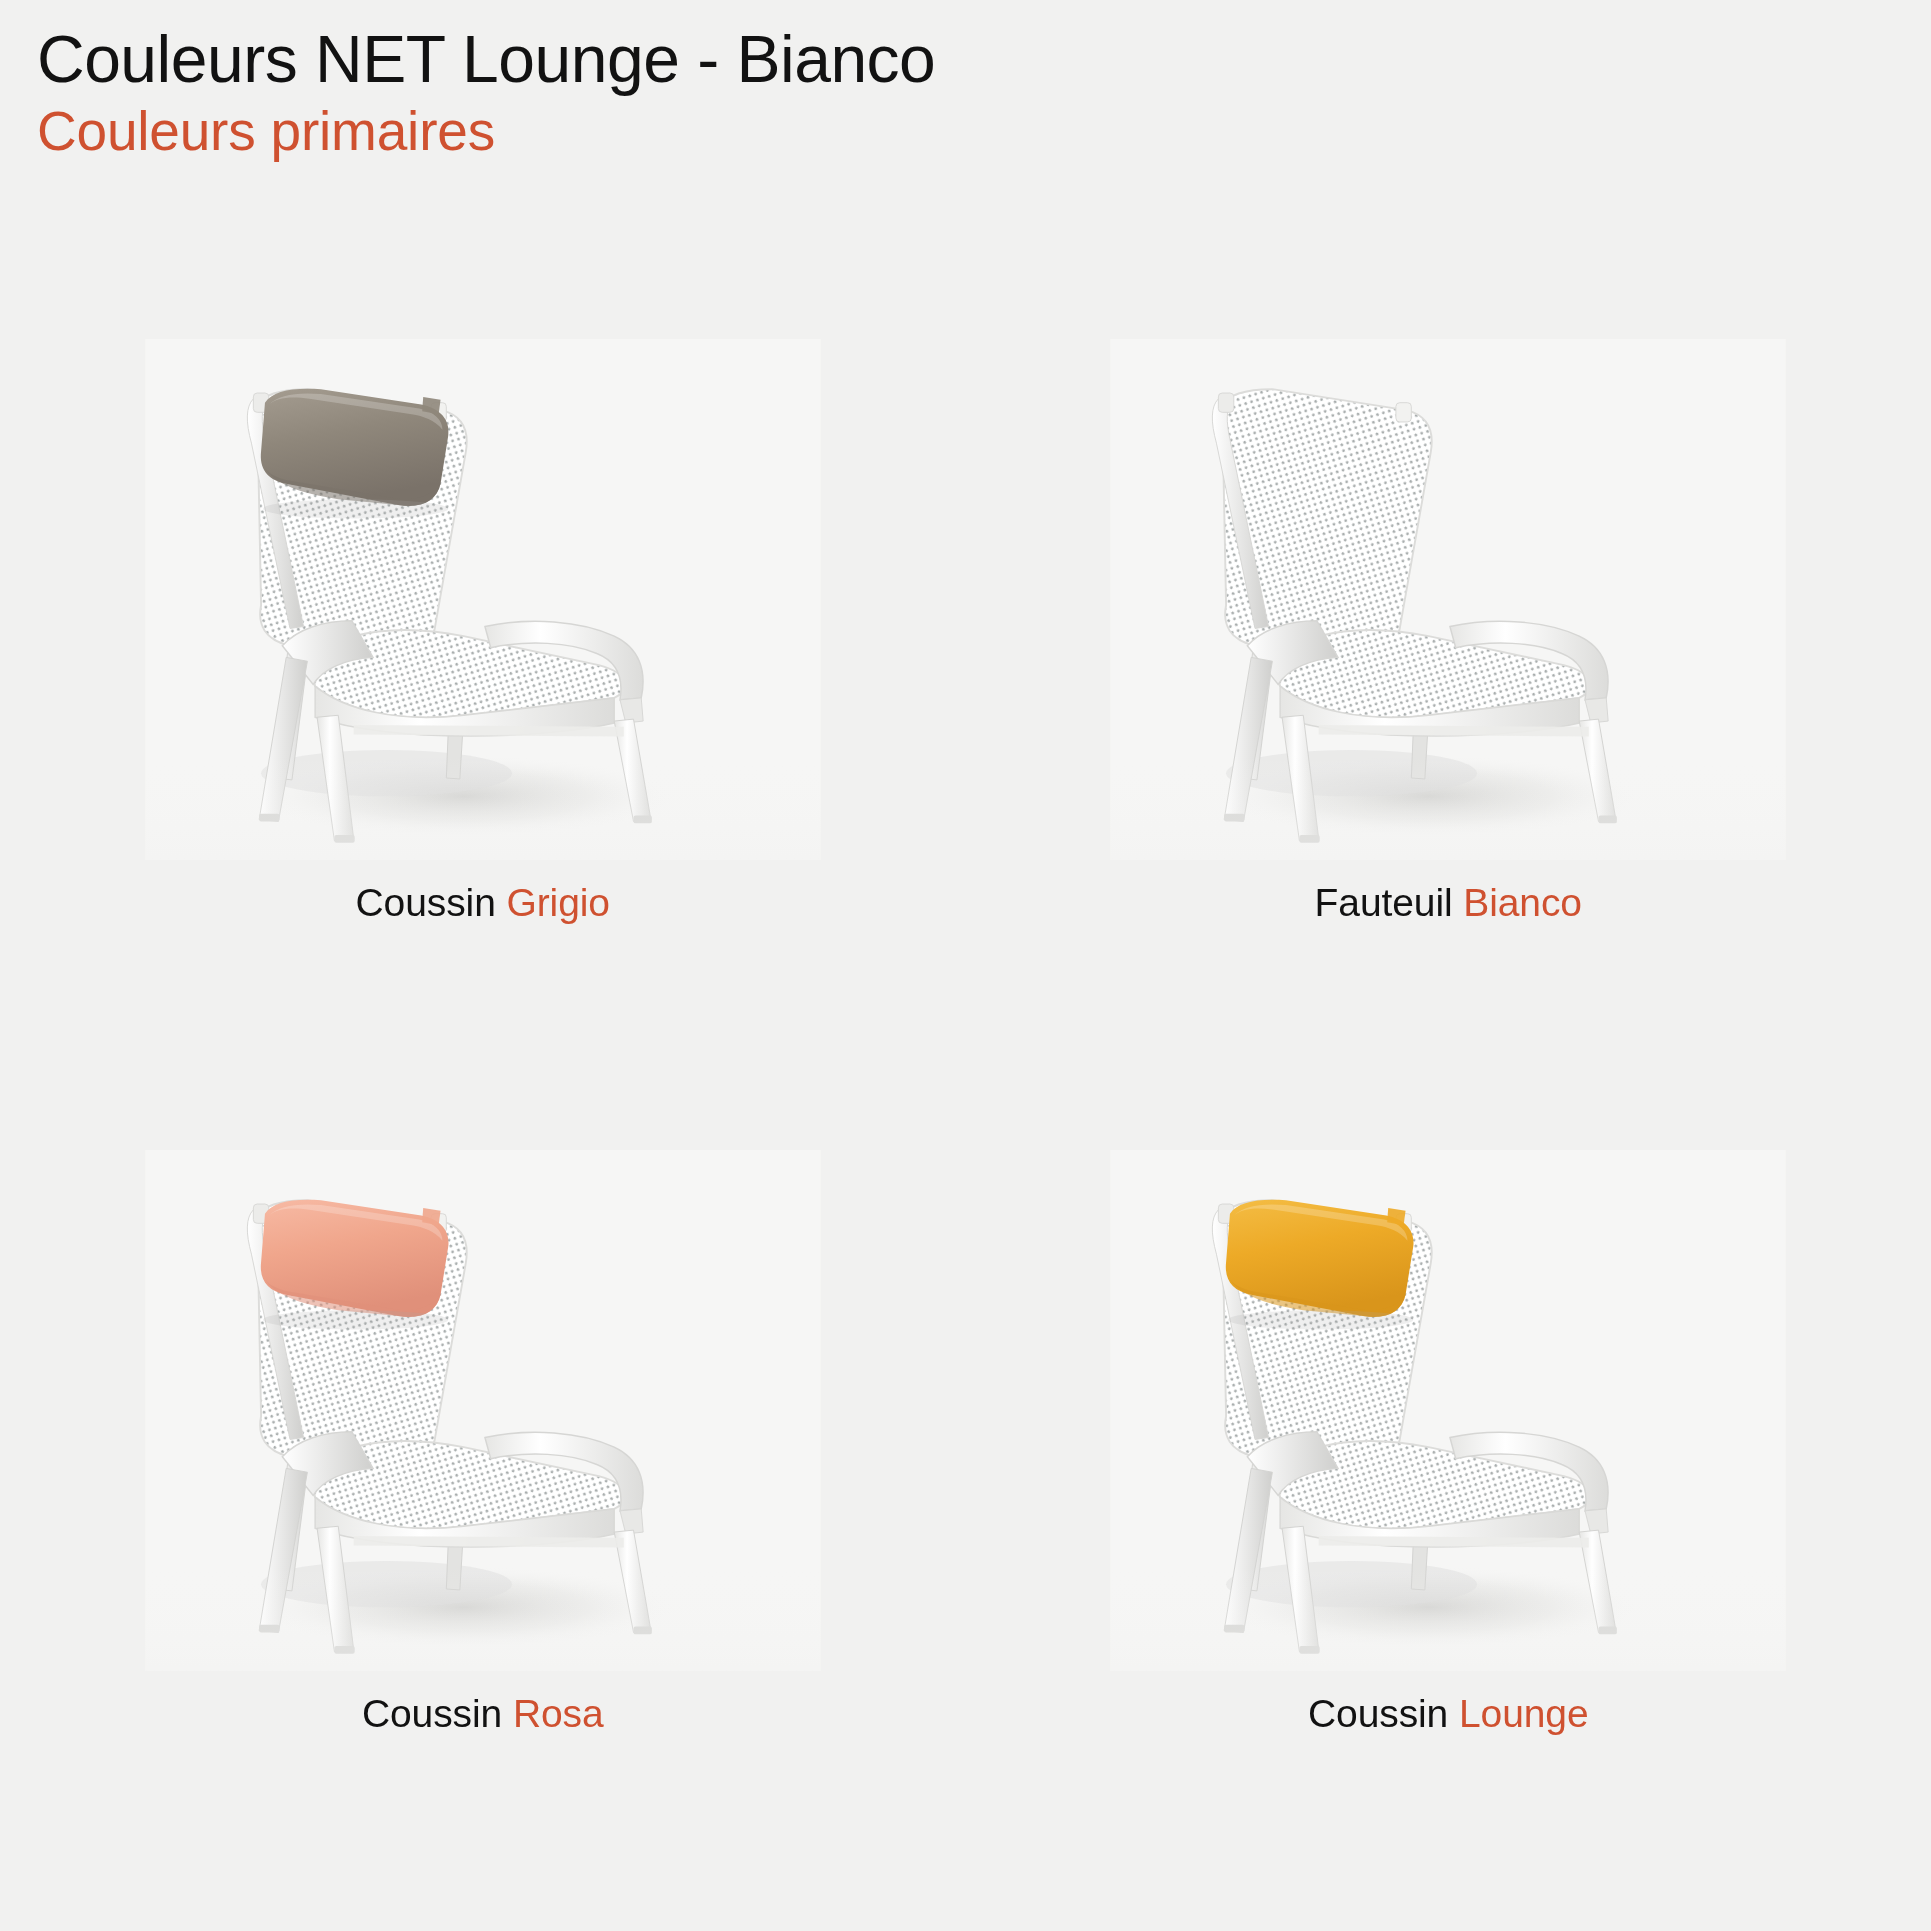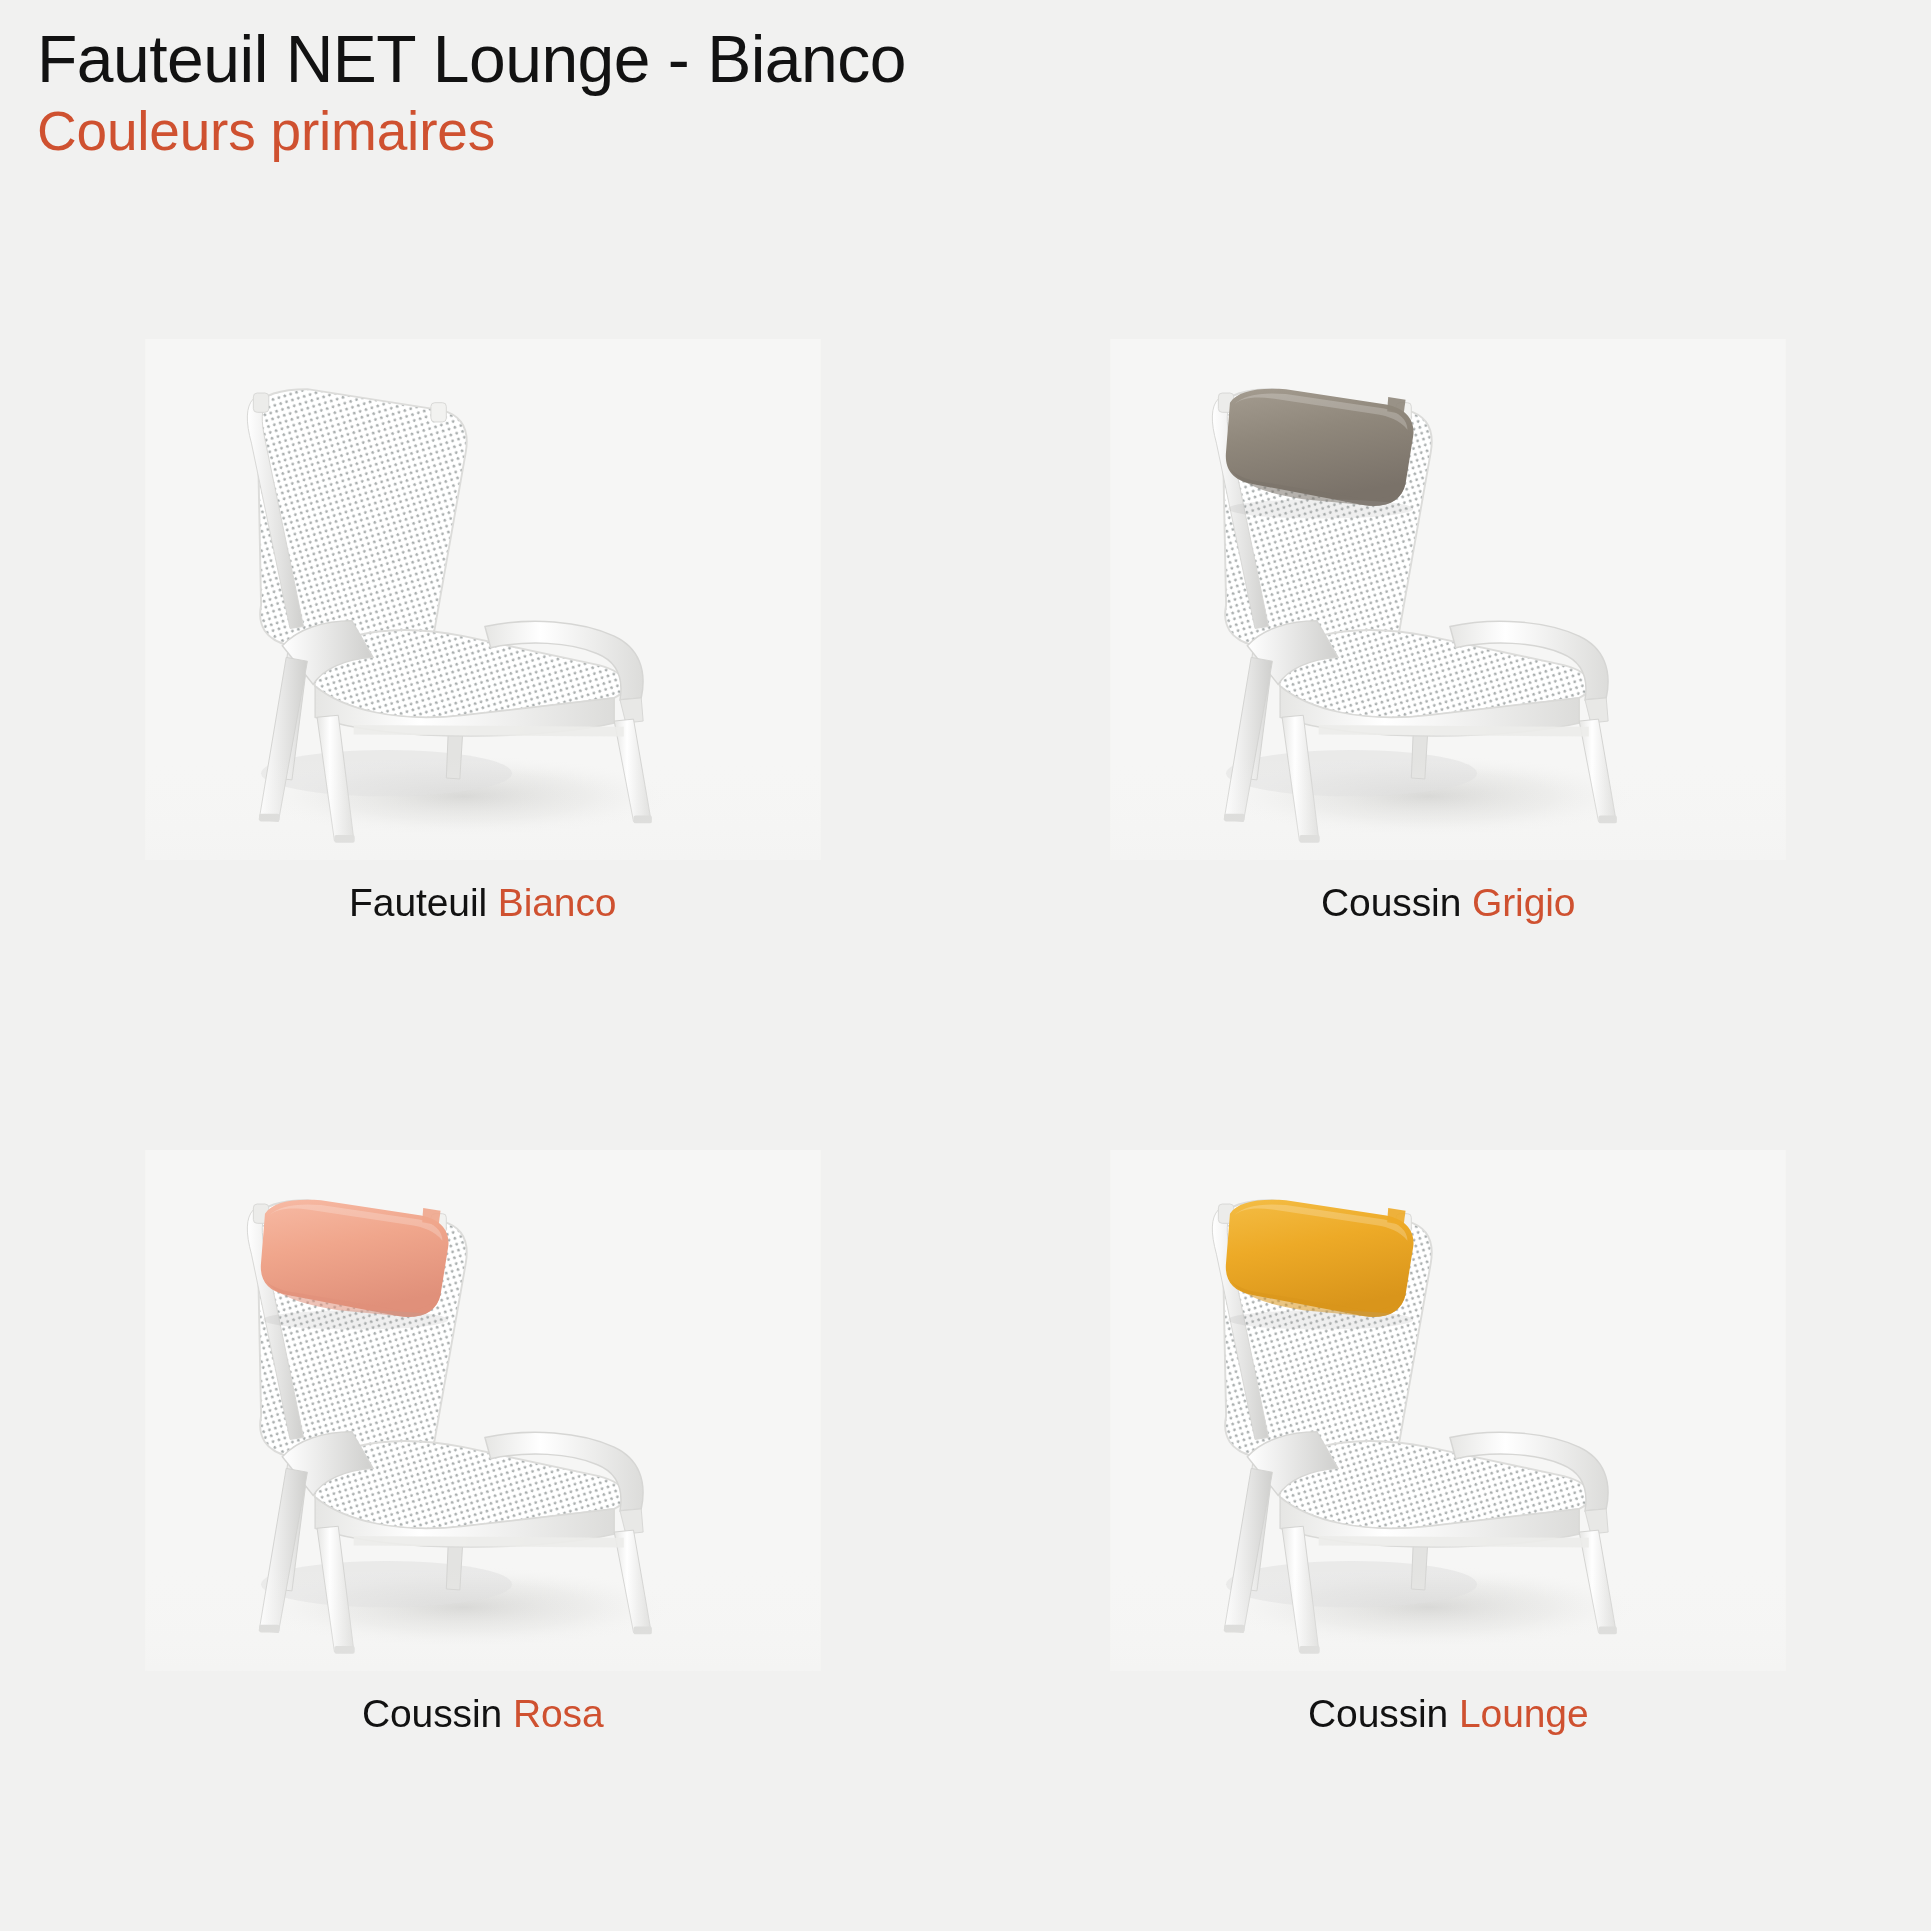--- a/index.html
+++ b/index.html
@@ -43,25 +43,97 @@
     letter-spacing:-0.1px;white-space:nowrap;
   }
   .caption .accent{color:#cf5130;}
 </style>
 </head>
 <body>
 
 <div class="page">
 
   <div class="header">
-    <div class="title">Fauteuil NET Lounge - Bianco</div>
+    <div class="title">Couleurs NET Lounge - Bianco</div>
     <div class="subtitle">Couleurs primaires</div>
   </div>
 
   <div class="grid">
+
+    <div class="cell">
+      <div class="imgwrap">
+        <svg width="676" height="521" viewBox="0 0 700 540">
+            <defs>
+              <pattern id="meshc1" width="9" height="9" patternUnits="userSpaceOnUse" patternTransform="rotate(28)">
+                <rect width="9" height="9" fill="#ffffff"></rect>
+                <circle cx="2.3" cy="2.3" r="1.45" fill="#9aa0a0" opacity="0.85"></circle>
+                <circle cx="6.8" cy="6.8" r="1.45" fill="#9aa0a0" opacity="0.85"></circle>
+              </pattern>
+              <linearGradient id="frc1" x1="0" y1="0" x2="1" y2="0">
+                <stop offset="0" stop-color="#e6e6e4"></stop>
+                <stop offset="0.35" stop-color="#ffffff"></stop>
+                <stop offset="1" stop-color="#dcdcda"></stop>
+              </linearGradient>
+              <linearGradient id="flc1" x1="0" y1="0" x2="1" y2="0">
+                <stop offset="0" stop-color="#ffffff"></stop>
+                <stop offset="1" stop-color="#cfcfcd"></stop>
+              </linearGradient>
+              <radialGradient id="shc1" cx="0.5" cy="0.5" r="0.5">
+                <stop offset="0" stop-color="#b9b9b6" stop-opacity="0.55"></stop>
+                <stop offset="0.6" stop-color="#cfcfcc" stop-opacity="0.25"></stop>
+                <stop offset="1" stop-color="#f1f1f0" stop-opacity="0"></stop>
+              </radialGradient>
+              <linearGradient id="cuc1" x1="0" y1="0" x2="0.3" y2="1">
+                <stop offset="0" stop-color="#a49c90"></stop>
+                <stop offset="0.45" stop-color="#8f877b"></stop>
+                <stop offset="1" stop-color="#7a7269"></stop>
+              </linearGradient>
+              <linearGradient id="vgc1" x1="0" y1="0" x2="0" y2="1">
+                <stop offset="0" stop-color="#f6f6f5" stop-opacity="0.0"></stop>
+                <stop offset="1" stop-color="#f0f0ef" stop-opacity="0.35"></stop>
+              </linearGradient>
+            </defs>
+            <rect x="0" y="0" width="700" height="540" fill="#f6f6f5"></rect>
+            <ellipse cx="330" cy="474" rx="215" ry="42" fill="url(#shc1)"></ellipse>
+            <ellipse cx="250" cy="450" rx="130" ry="24" fill="#dedede" opacity="0.5"></ellipse>
+            <g>
+              <path d="M150 300 L134 455 L152 457 L172 302 Z" fill="url(#flc1)" stroke="#d2d2d0" stroke-width="1"></path>
+              <path d="M316 356 L312 455 L326 456 L332 358 Z" fill="#e3e3e1" stroke="#d2d2d0" stroke-width="1"></path>
+              <path d="M116 70 C120 58 140 52 168 52 L308 74 C330 80 336 96 332 118 L300 300 C294 330 276 344 244 340 L150 318 C124 312 116 296 120 276 Z" fill="url(#meshc1)" stroke="#dcdcda" stroke-width="2"></path>
+              <path d="M112 62 C104 70 104 86 110 108 L150 300 L164 298 L124 104 C120 86 120 72 126 64 Z" fill="url(#flc1)" stroke="#d6d6d4" stroke-width="1"></path>
+              <rect x="112" y="56" width="16" height="20" rx="4" fill="#ececea" stroke="#d7d7d5"></rect>
+              <rect x="296" y="66" width="16" height="20" rx="4" fill="#f2f2f0" stroke="#d7d7d5"></rect>
+              <path d="M170 330 C210 300 268 296 330 308 L470 338 C500 346 506 362 486 372 L330 390 C260 398 206 384 176 360 Z" fill="url(#meshc1)" stroke="#dcdcda" stroke-width="2"></path>
+              <path d="M176 360 C206 384 260 398 330 390 L486 372 L486 398 C420 414 260 420 176 392 Z" fill="url(#frc1)" stroke="#d9d9d7" stroke-width="1.5"></path>
+              <path d="M352 298 C398 288 452 292 486 308 C512 320 520 344 514 372 L492 374 C496 350 488 334 468 326 C440 314 396 312 358 320 Z" fill="url(#frc1)" stroke="#d6d6d4" stroke-width="1.5"></path>
+              <path d="M492 374 L498 398 L516 396 L514 372 Z" fill="#e8e8e6" stroke="#d6d6d4"></path>
+              <path d="M142 318 C158 300 186 292 214 292 L236 330 C206 332 184 342 174 358 Z" fill="url(#flc1)" stroke="#d6d6d4" stroke-width="1.5"></path>
+              <path d="M178 392 L196 520 L216 518 L200 390 Z" fill="url(#frc1)" stroke="#d2d2d0" stroke-width="1"></path>
+              <rect x="196" y="514" width="21" height="8" rx="2" fill="#d8d8d6"></rect>
+              <path d="M486 396 L506 500 L524 498 L506 394 Z" fill="url(#frc1)" stroke="#d2d2d0" stroke-width="1"></path>
+              <rect x="506" y="494" width="19" height="8" rx="2" fill="#d8d8d6"></rect>
+              <path d="M216 400 L496 402 L496 412 L216 410 Z" fill="#ececea" opacity="0.9"></path>
+              <path d="M146 330 L118 498 L138 500 L168 334 Z" fill="url(#flc1)" stroke="#d2d2d0" stroke-width="1"></path>
+              <rect x="118" y="492" width="21" height="8" rx="2" fill="#d8d8d6"></rect>
+            </g>
+            <g>
+              <path d="M124 66 C132 54 152 50 182 52 L286 68 C306 72 316 84 314 100 L306 150 C302 168 286 176 262 172 L146 150 C126 146 118 134 120 116 Z" fill="url(#cuc1)"></path>
+              <path d="M128 68 C138 58 156 55 182 57 L284 72 C300 76 308 84 308 94 C300 84 288 80 276 78 L170 62 C150 59 136 61 128 68 Z" fill="#ffffff" opacity="0.22"></path>
+              <path d="M124 134 C134 150 160 160 200 166 L262 172 C286 176 302 168 306 150 C296 164 278 168 258 165 L150 147 C136 144 128 140 124 134 Z" fill="#7a7269" opacity="0.55"></path>
+              <path d="M288 60 L306 63 L304 78 L287 75 Z" fill="#8f877b" opacity="0.9"></path>
+              <ellipse cx="218" cy="176" rx="96" ry="10" fill="#a8a8a4" opacity="0.18"></ellipse>
+            </g>
+            <rect x="0" y="430" width="700" height="110" fill="url(#vgc1)"></rect>
+          </svg>
+      </div>
+      <div class="caption">
+        <span>Coussin</span>
+        <span class="accent">Grigio</span>
+      </div>
+    </div>
 
     <div class="cell">
       <div class="imgwrap">
         <svg width="676" height="521" viewBox="0 0 700 540">
             <defs>
               <pattern id="meshc0" width="9" height="9" patternUnits="userSpaceOnUse" patternTransform="rotate(28)">
                 <rect width="9" height="9" fill="#ffffff"></rect>
                 <circle cx="2.3" cy="2.3" r="1.45" fill="#9aa0a0" opacity="0.85"></circle>
                 <circle cx="6.8" cy="6.8" r="1.45" fill="#9aa0a0" opacity="0.85"></circle>
               </pattern>
@@ -113,92 +185,20 @@
       <div class="caption">
         <span>Fauteuil</span>
         <span class="accent">Bianco</span>
       </div>
     </div>
 
     <div class="cell">
       <div class="imgwrap">
         <svg width="676" height="521" viewBox="0 0 700 540">
             <defs>
-              <pattern id="meshc1" width="9" height="9" patternUnits="userSpaceOnUse" patternTransform="rotate(28)">
-                <rect width="9" height="9" fill="#ffffff"></rect>
-                <circle cx="2.3" cy="2.3" r="1.45" fill="#9aa0a0" opacity="0.85"></circle>
-                <circle cx="6.8" cy="6.8" r="1.45" fill="#9aa0a0" opacity="0.85"></circle>
-              </pattern>
-              <linearGradient id="frc1" x1="0" y1="0" x2="1" y2="0">
-                <stop offset="0" stop-color="#e6e6e4"></stop>
-                <stop offset="0.35" stop-color="#ffffff"></stop>
-                <stop offset="1" stop-color="#dcdcda"></stop>
-              </linearGradient>
-              <linearGradient id="flc1" x1="0" y1="0" x2="1" y2="0">
-                <stop offset="0" stop-color="#ffffff"></stop>
-                <stop offset="1" stop-color="#cfcfcd"></stop>
-              </linearGradient>
-              <radialGradient id="shc1" cx="0.5" cy="0.5" r="0.5">
-                <stop offset="0" stop-color="#b9b9b6" stop-opacity="0.55"></stop>
-                <stop offset="0.6" stop-color="#cfcfcc" stop-opacity="0.25"></stop>
-                <stop offset="1" stop-color="#f1f1f0" stop-opacity="0"></stop>
-              </radialGradient>
-              <linearGradient id="cuc1" x1="0" y1="0" x2="0.3" y2="1">
-                <stop offset="0" stop-color="#a49c90"></stop>
-                <stop offset="0.45" stop-color="#8f877b"></stop>
-                <stop offset="1" stop-color="#7a7269"></stop>
-              </linearGradient>
-              <linearGradient id="vgc1" x1="0" y1="0" x2="0" y2="1">
-                <stop offset="0" stop-color="#f6f6f5" stop-opacity="0.0"></stop>
-                <stop offset="1" stop-color="#f0f0ef" stop-opacity="0.35"></stop>
-              </linearGradient>
-            </defs>
-            <rect x="0" y="0" width="700" height="540" fill="#f6f6f5"></rect>
-            <ellipse cx="330" cy="474" rx="215" ry="42" fill="url(#shc1)"></ellipse>
-            <ellipse cx="250" cy="450" rx="130" ry="24" fill="#dedede" opacity="0.5"></ellipse>
-            <g>
-              <path d="M150 300 L134 455 L152 457 L172 302 Z" fill="url(#flc1)" stroke="#d2d2d0" stroke-width="1"></path>
-              <path d="M316 356 L312 455 L326 456 L332 358 Z" fill="#e3e3e1" stroke="#d2d2d0" stroke-width="1"></path>
-              <path d="M116 70 C120 58 140 52 168 52 L308 74 C330 80 336 96 332 118 L300 300 C294 330 276 344 244 340 L150 318 C124 312 116 296 120 276 Z" fill="url(#meshc1)" stroke="#dcdcda" stroke-width="2"></path>
-              <path d="M112 62 C104 70 104 86 110 108 L150 300 L164 298 L124 104 C120 86 120 72 126 64 Z" fill="url(#flc1)" stroke="#d6d6d4" stroke-width="1"></path>
-              <rect x="112" y="56" width="16" height="20" rx="4" fill="#ececea" stroke="#d7d7d5"></rect>
-              <rect x="296" y="66" width="16" height="20" rx="4" fill="#f2f2f0" stroke="#d7d7d5"></rect>
-              <path d="M170 330 C210 300 268 296 330 308 L470 338 C500 346 506 362 486 372 L330 390 C260 398 206 384 176 360 Z" fill="url(#meshc1)" stroke="#dcdcda" stroke-width="2"></path>
-              <path d="M176 360 C206 384 260 398 330 390 L486 372 L486 398 C420 414 260 420 176 392 Z" fill="url(#frc1)" stroke="#d9d9d7" stroke-width="1.5"></path>
-              <path d="M352 298 C398 288 452 292 486 308 C512 320 520 344 514 372 L492 374 C496 350 488 334 468 326 C440 314 396 312 358 320 Z" fill="url(#frc1)" stroke="#d6d6d4" stroke-width="1.5"></path>
-              <path d="M492 374 L498 398 L516 396 L514 372 Z" fill="#e8e8e6" stroke="#d6d6d4"></path>
-              <path d="M142 318 C158 300 186 292 214 292 L236 330 C206 332 184 342 174 358 Z" fill="url(#flc1)" stroke="#d6d6d4" stroke-width="1.5"></path>
-              <path d="M178 392 L196 520 L216 518 L200 390 Z" fill="url(#frc1)" stroke="#d2d2d0" stroke-width="1"></path>
-              <rect x="196" y="514" width="21" height="8" rx="2" fill="#d8d8d6"></rect>
-              <path d="M486 396 L506 500 L524 498 L506 394 Z" fill="url(#frc1)" stroke="#d2d2d0" stroke-width="1"></path>
-              <rect x="506" y="494" width="19" height="8" rx="2" fill="#d8d8d6"></rect>
-              <path d="M216 400 L496 402 L496 412 L216 410 Z" fill="#ececea" opacity="0.9"></path>
-              <path d="M146 330 L118 498 L138 500 L168 334 Z" fill="url(#flc1)" stroke="#d2d2d0" stroke-width="1"></path>
-              <rect x="118" y="492" width="21" height="8" rx="2" fill="#d8d8d6"></rect>
-            </g>
-            <g>
-              <path d="M124 66 C132 54 152 50 182 52 L286 68 C306 72 316 84 314 100 L306 150 C302 168 286 176 262 172 L146 150 C126 146 118 134 120 116 Z" fill="url(#cuc1)"></path>
-              <path d="M128 68 C138 58 156 55 182 57 L284 72 C300 76 308 84 308 94 C300 84 288 80 276 78 L170 62 C150 59 136 61 128 68 Z" fill="#ffffff" opacity="0.22"></path>
-              <path d="M124 134 C134 150 160 160 200 166 L262 172 C286 176 302 168 306 150 C296 164 278 168 258 165 L150 147 C136 144 128 140 124 134 Z" fill="#7a7269" opacity="0.55"></path>
-              <path d="M288 60 L306 63 L304 78 L287 75 Z" fill="#8f877b" opacity="0.9"></path>
-              <ellipse cx="218" cy="176" rx="96" ry="10" fill="#a8a8a4" opacity="0.18"></ellipse>
-            </g>
-            <rect x="0" y="430" width="700" height="110" fill="url(#vgc1)"></rect>
-          </svg>
-      </div>
-      <div class="caption">
-        <span>Coussin</span>
-        <span class="accent">Grigio</span>
-      </div>
-    </div>
-
-    <div class="cell">
-      <div class="imgwrap">
-        <svg width="676" height="521" viewBox="0 0 700 540">
-            <defs>
               <pattern id="meshc2" width="9" height="9" patternUnits="userSpaceOnUse" patternTransform="rotate(28)">
                 <rect width="9" height="9" fill="#ffffff"></rect>
                 <circle cx="2.3" cy="2.3" r="1.45" fill="#9aa0a0" opacity="0.85"></circle>
                 <circle cx="6.8" cy="6.8" r="1.45" fill="#9aa0a0" opacity="0.85"></circle>
               </pattern>
               <linearGradient id="frc2" x1="0" y1="0" x2="1" y2="0">
                 <stop offset="0" stop-color="#e6e6e4"></stop>
                 <stop offset="0.35" stop-color="#ffffff"></stop>
                 <stop offset="1" stop-color="#dcdcda"></stop>
               </linearGradient>

